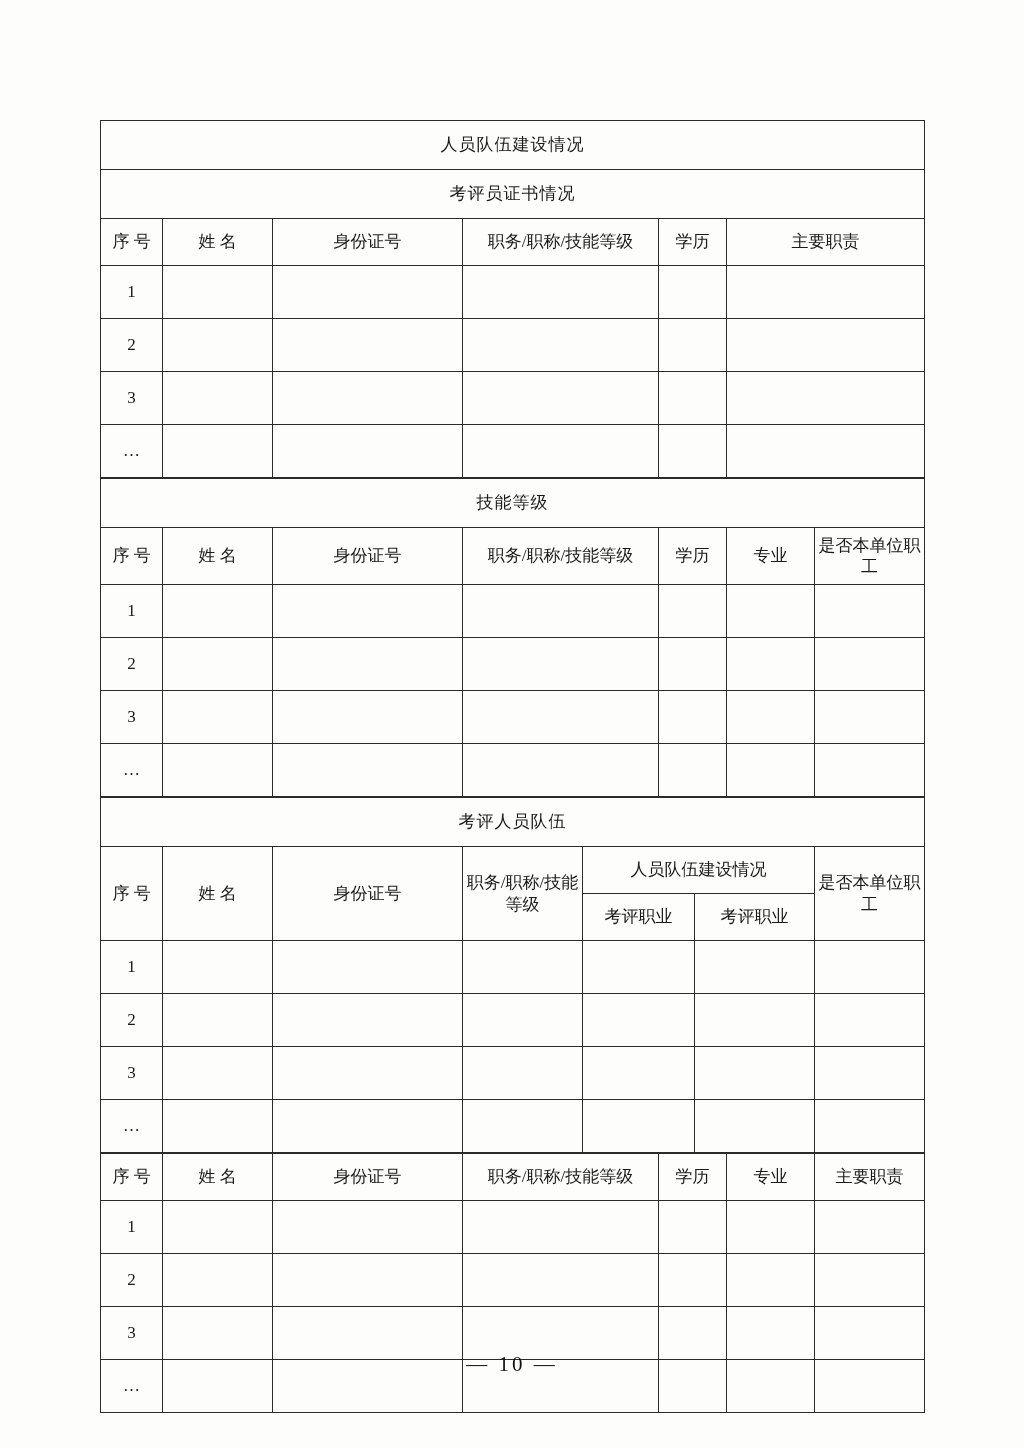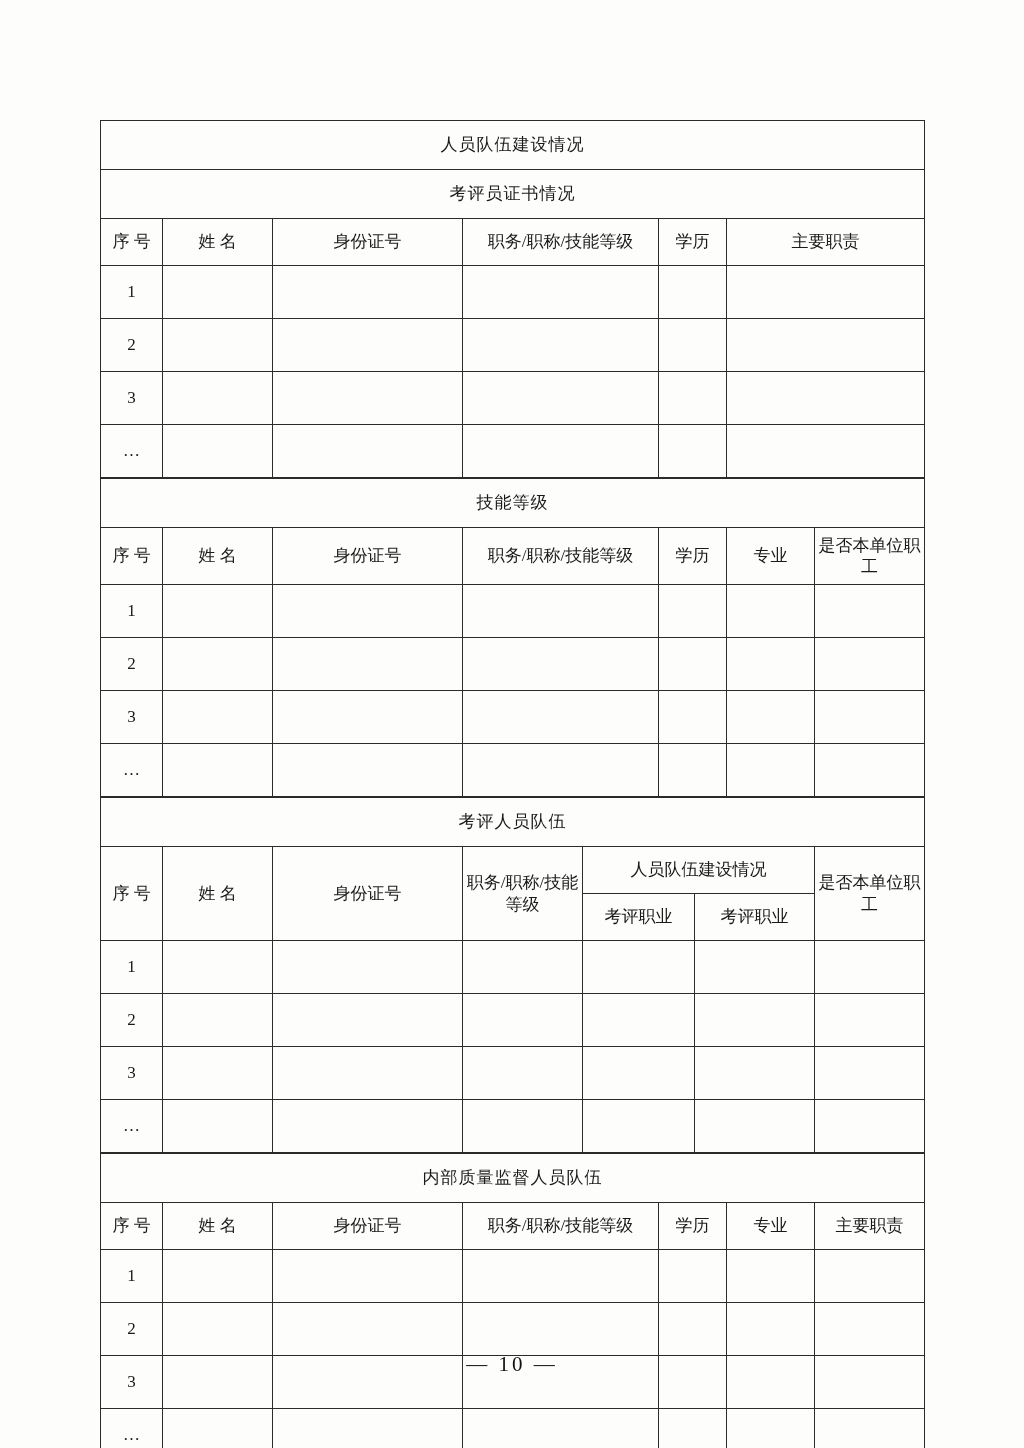--- a/index.html
+++ b/index.html
@@ -273,23 +273,20 @@
       <colgroup>
         <col style="width:62px">
           <col style="width:110px">
           <col style="width:190px">
         <col style="width:196px">
           <col style="width:68px">
           <col style="width:88px">
           <col style="width:110px">
       </colgroup>
       <tbody>
-          <tr>
-        <td class="band" colspan="7">内部质量监督人员队伍</td>
-      </tr>
       <tr>
         <td class="hdr">序 号</td>
         <td class="hdr">姓  名</td>
         <td class="hdr">身份证号</td>
         <td class="hdr">职务/职称/技能等级</td>
         <td class="hdr">学历</td>
         <td class="hdr">专业</td>
         <td class="hdr">主要职责</td>
       </tr>
       <tr class="datarow">

